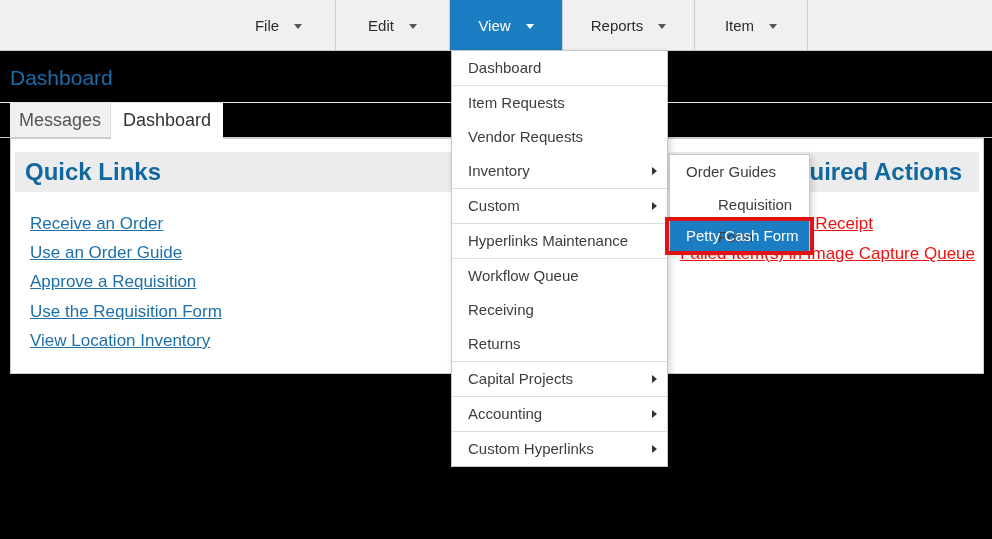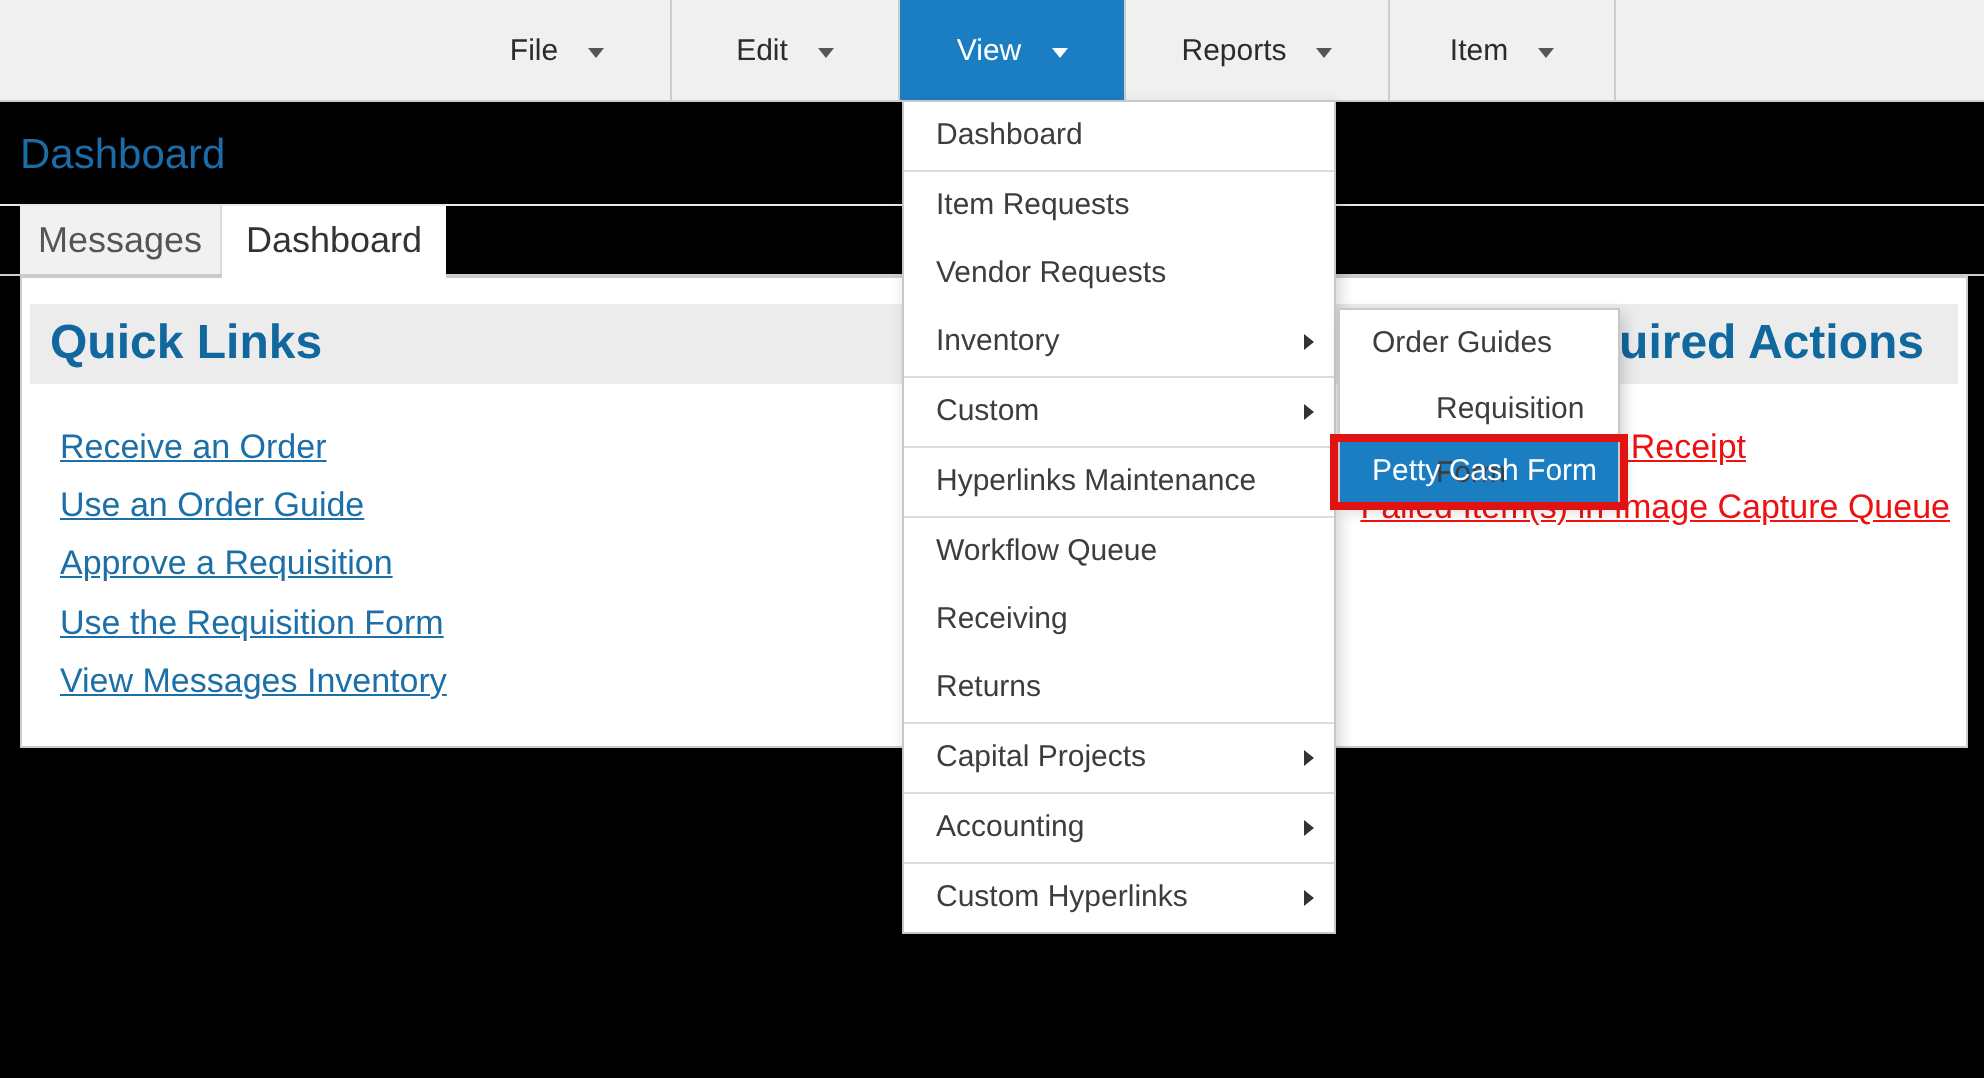--- a/index.html
+++ b/index.html
@@ -104,21 +104,21 @@
   </div>
 
   <div class="panel panel-left">
     <div class="panel-band"></div>
   </div>
   <div class="panel-heading heading-left">Quick Links</div>
   <a class="qlink" style="top:214px;">Receive an Order</a>
   <a class="qlink" style="top:243px;">Use an Order Guide</a>
   <a class="qlink" style="top:272px;">Approve a Requisition</a>
   <a class="qlink" style="top:302px;">Use the Requisition Form</a>
-  <a class="qlink" style="top:331px;">View Messages Inventory</a>
+  <a class="qlink" style="top:331px;">View Location Inventory</a>
 
   <div class="panel panel-right">
     <div class="panel-band"></div>
   </div>
   <div class="panel-heading heading-right">Required Actions</div>
   <a class="rlink" style="top:214px;right:119px;">Order(s) Awaiting Receipt</a>
   <a class="rlink" style="top:244px;right:17px;">Failed Item(s) in Image Capture Queue</a>
 
   <div class="dropdown">
     <div class="dd-item">

